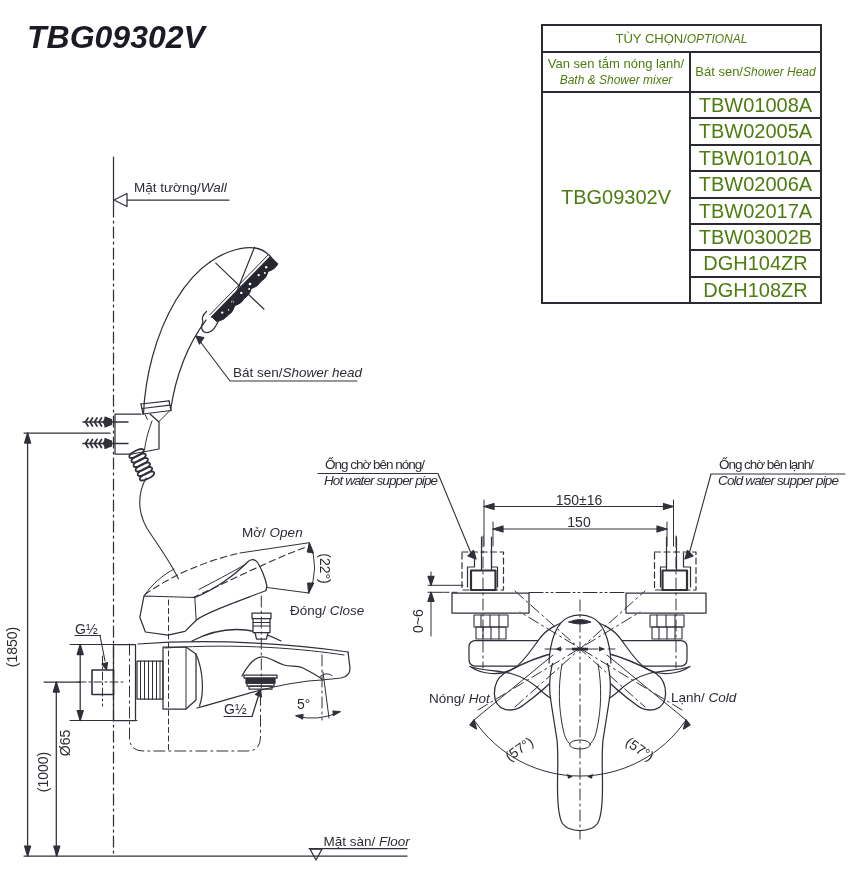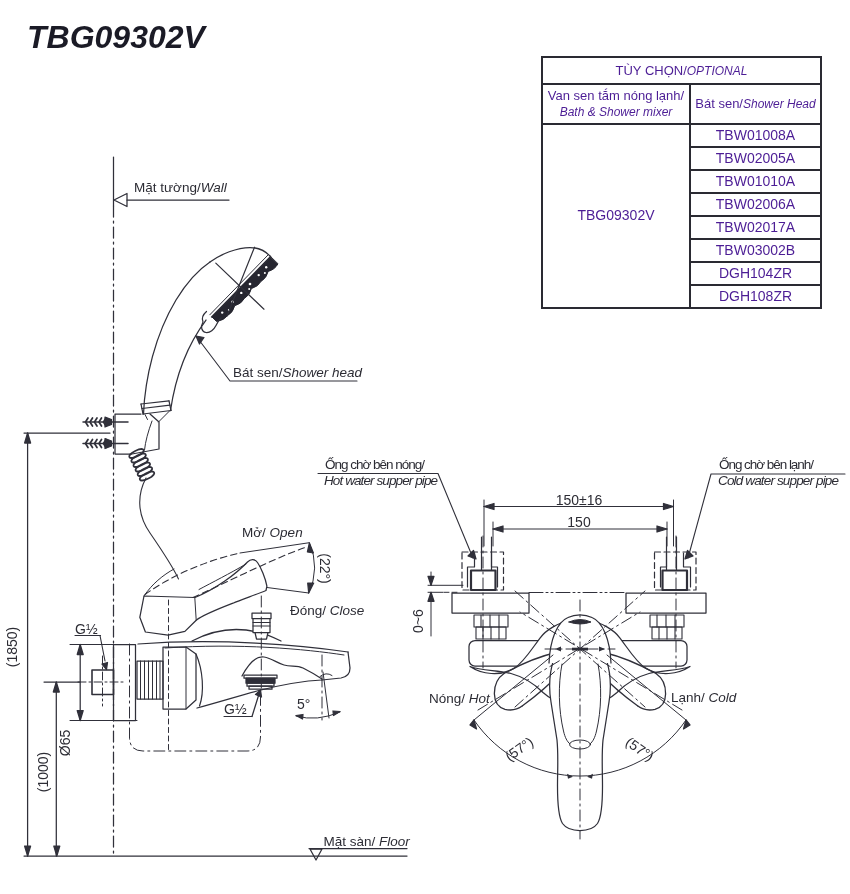--- a/index.html
+++ b/index.html
@@ -1,23 +1,23 @@
 <!DOCTYPE html>
 <html><head>
 <meta charset="utf-8">
 <style>
   html,body{margin:0;padding:0;}
   body{width:850px;height:894px;background:#ffffff;position:relative;overflow:hidden;
        font-family:"Liberation Sans",sans-serif;}
   #title{position:absolute;left:27px;top:19px;font-size:32px;font-weight:bold;
          font-style:italic;color:#1b1b26;letter-spacing:0px;}
   table.opt{position:absolute;left:541px;top:24px;border-collapse:collapse;
-            table-layout:fixed;color:#4c1d95;margin-top:32px;}
+            table-layout:fixed;color:#4d7c0f;}
   table.opt td{border:2px solid #2a2a32;text-align:center;vertical-align:middle;
-               padding:0;font-size:14px;line-height:1.22;}
+               padding:0;font-size:20px;line-height:1.22;}
   table.opt td.nw{white-space:nowrap;font-size:13px;}
   table.opt td.hd{font-size:13px;}
   table.opt td.hd .it,table.opt td.nw .it{font-size:12px;}
   svg{position:absolute;left:0;top:0;}
   .it{font-style:italic;}
 </style>
 </head>
 <body>
 <div id="title">TBG09302V</div>
 

